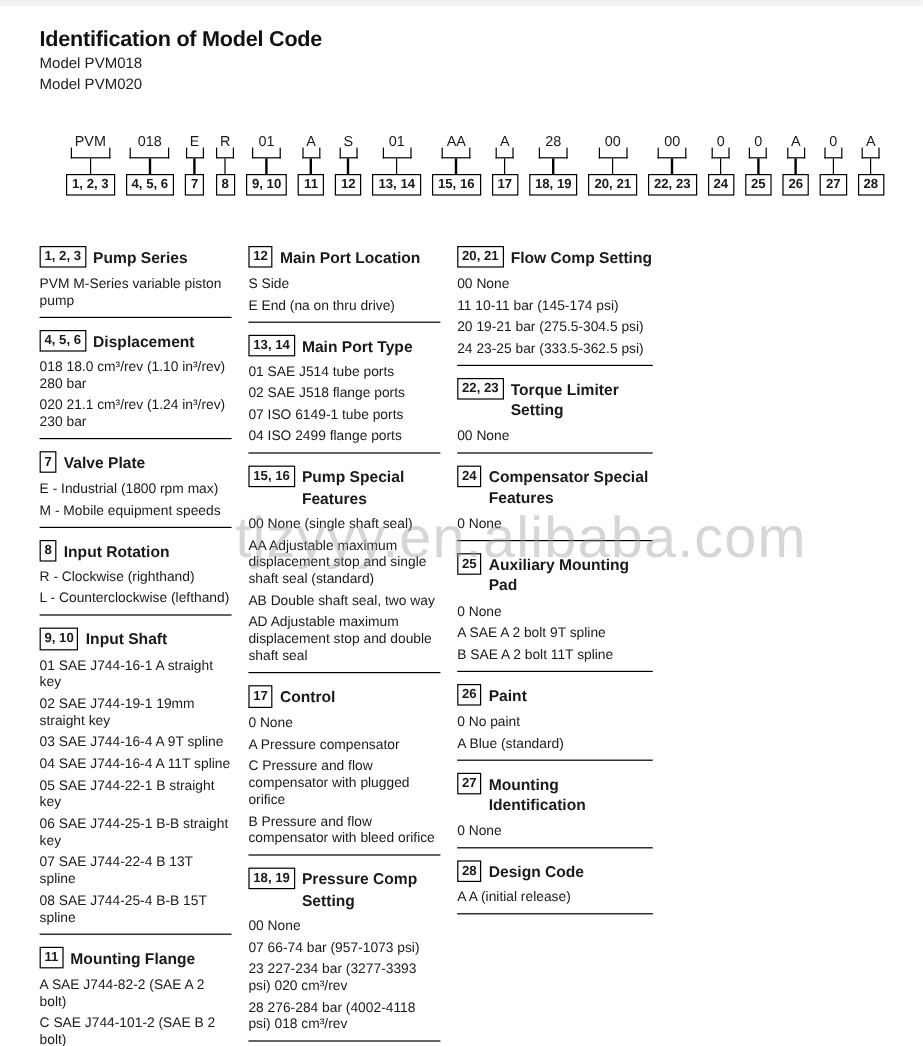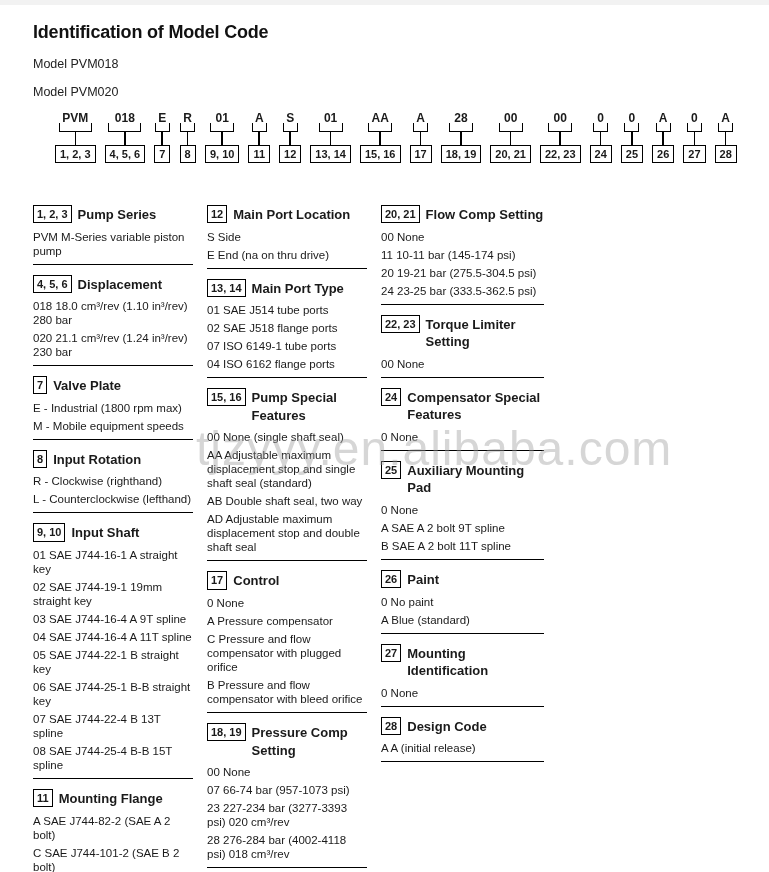--- a/index.html
+++ b/index.html
@@ -8,26 +8,26 @@
     width:769px; height:872px;
     font-family:"Liberation Sans","DejaVu Sans",sans-serif;
     color:#1a1a1a; position:relative; overflow:hidden;
   }
   .top-strip { position:absolute; top:0; left:0; width:769px; height:5px; background:#f2f2f2; }
 
   .page { position:absolute; top:0; left:0; width:769px; height:860px; }
 
   .page-header { position:absolute; top:22px; left:33px; }
   .page-title { font-size:18px; font-weight:bold; letter-spacing:-0.2px; color:#111; }
-  .model-line { font-size:12.5px; margin-top:14px; color:#222; }
+  .model-line { font-size:12.5px; margin-top:3px; color:#222; }
 
   
   .diagram { position:absolute; top:112px; left:55px; display:flex; gap:9px; align-items:flex-start; }
   .segment { display:flex; flex-direction:column; align-items:center; }
-  .seg-code { font-size:12px; font-weight:bold; padding:0 4px; line-height:1.1; }
+  .seg-code { font-size:12px; font-weight:normal; padding:0 4px; line-height:1.1; }
   .seg-bracket { height:9px; margin-top:-2px;
     border-left:1.5px solid #000; border-right:1.5px solid #000; border-bottom:1.5px solid #000; }
   .seg-stem { width:1.5px; height:13px; background:#000; }
   .seg-box { border:1.5px solid #000; font-size:11px; font-weight:bold;
     padding:1px 4px; line-height:1.3; white-space:nowrap; background:#fff; }
 
   
   .spec-columns { position:absolute; top:205px; left:33px; display:flex; gap:14px; }
   .spec-col { display:flex; flex-direction:column; }
   .spec-col.c1 { width:160px; }
@@ -240,21 +240,21 @@
           <div class="sec-rule"></div>
         </div>
         <div class="section">
           <div class="sec-header">
             <span class="sec-box">13, 14</span>
             <span class="sec-title">Main Port Type</span>
           </div>
           <p class="sec-item">01 SAE J514 tube ports</p>
           <p class="sec-item">02 SAE J518 flange ports</p>
           <p class="sec-item">07 ISO 6149-1 tube ports</p>
-          <p class="sec-item">04 ISO 6162 flange ports</p>
+          <p class="sec-item">04 ISO 2499 flange ports</p>
           <div class="sec-rule"></div>
         </div>
         <div class="section">
           <div class="sec-header">
             <span class="sec-box">15, 16</span>
             <span class="sec-title">Pump Special Features</span>
           </div>
           <p class="sec-item">00 None (single shaft seal)</p>
           <p class="sec-item">AA Adjustable maximum displacement stop and single shaft seal (standard)</p>
           <p class="sec-item">AB Double shaft seal, two way</p>

